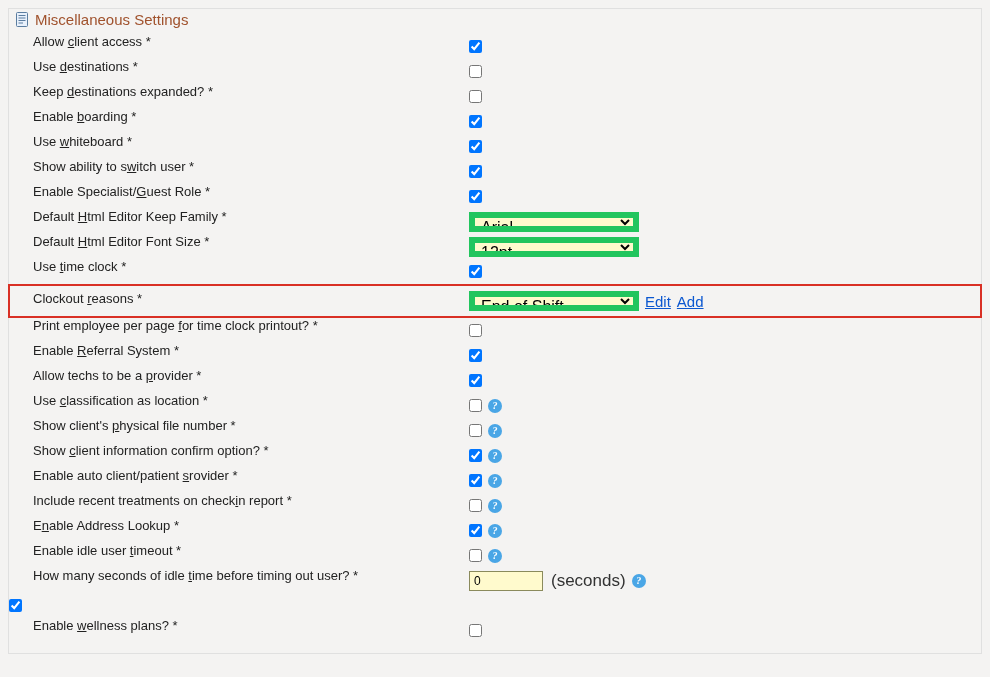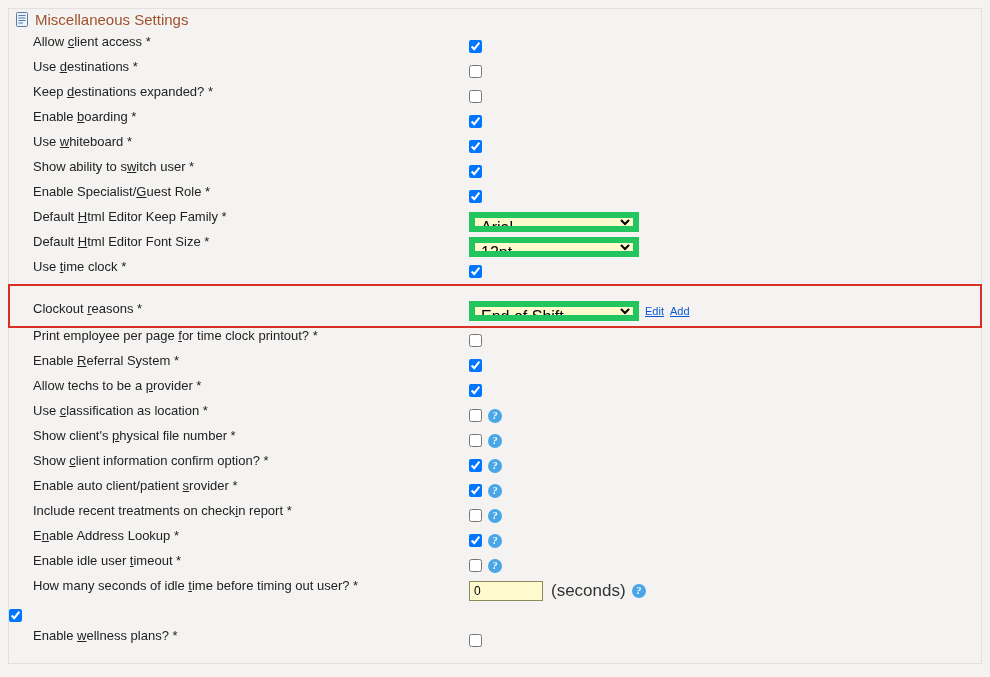--- a/index.html
+++ b/index.html
@@ -29,21 +29,21 @@
   .panel-header svg { flex: 0 0 auto; }
   .form-body { padding: 2px 0 10px 0; }
   .row {
     display: flex;
     min-height: 25px;
     padding: 0;
   }
   .row.highlighted {
     outline: 2.5px solid #D93025;
     outline-offset: -1px;
-    padding: 16px 0 6px 0;
+    padding: 6px 0 6px 0;
     margin: 1px 0;
   }
   .label-cell {
     width: 460px;
     padding-left: 24px;
     padding-right: 8px;
     color: #222;
     white-space: nowrap;
   }
   .control-cell {
@@ -66,21 +66,21 @@
   .sel-wide { width: 170px; }
   input.yellow-num {
     background: #FFFACD;
     border: 1px solid #8a8a5c;
     width: 74px;
     height: 20px;
     font-size: 12px;
     padding: 0 4px;
   }
   .underline { text-decoration: underline; }
-  .link { color: #0b57d0; text-decoration: underline; cursor: pointer; font-size: 11px; }
+  .link { color: #0b57d0; text-decoration: underline; cursor: pointer; font-size: 15px; }
   .after-text { color: #333; font-size: 17px; margin-left: 2px; }
   .help-icon {
     display: inline-flex;
     align-items: center;
     justify-content: center;
     width: 14px;
     height: 14px;
     border-radius: 50%;
     background: #4aa6e6;
     color: #fff;

